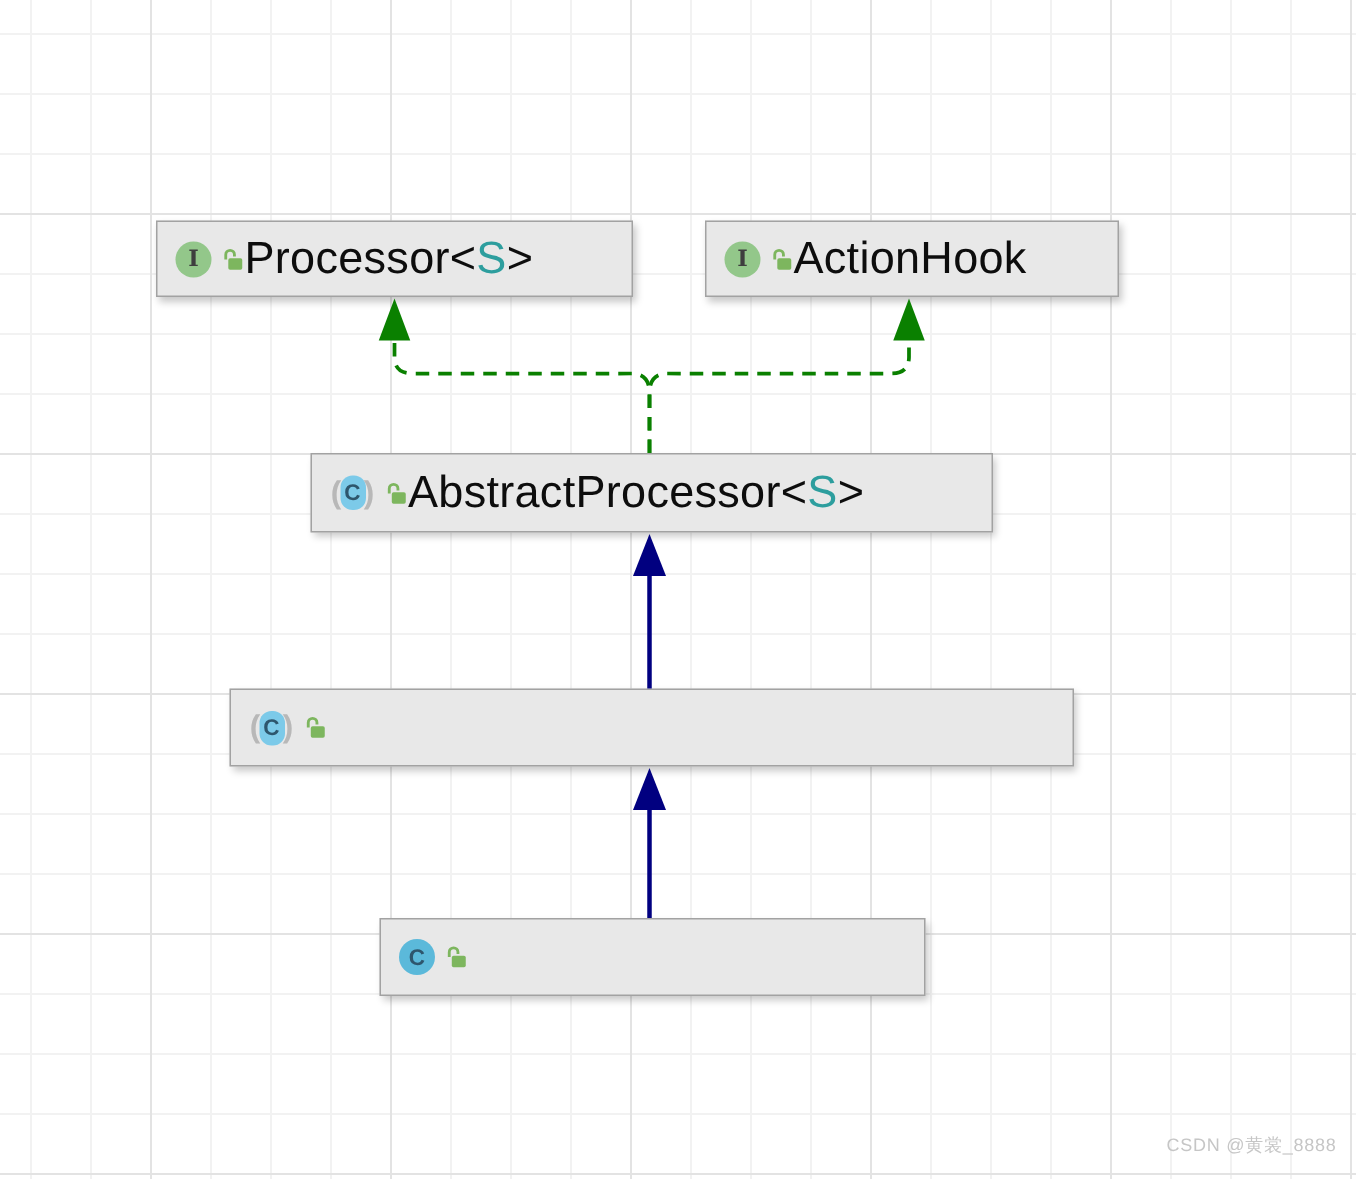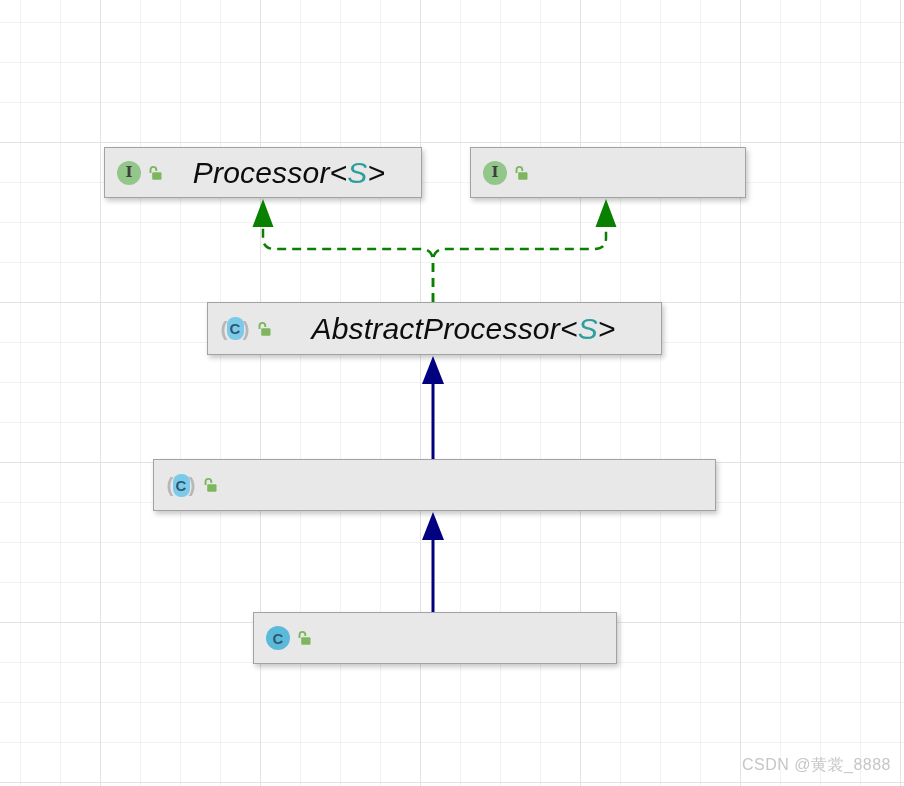--- a/index.html
+++ b/index.html
@@ -23,21 +23,21 @@
     display:flex; align-items:center;
     background:#e8e8e8;
     border:1.5px solid #a2a2a2;
     box-shadow:2px 3px 5px rgba(0,0,0,0.22);
     padding-left:12px; padding-right:6px;
     font-size:30px; color:#0d0d0d;
     white-space:nowrap;
     cursor:default;
     user-select:none;
   }
-  .node .label { flex:1; text-align:center; letter-spacing:0.2px;font-style:italic; }
+  .node .label { flex:1; letter-spacing:0.2px; }
   .gen { color:#2d9e9e; }
   .icon {
     width:24px; height:24px; flex:0 0 24px;
     display:flex; align-items:center; justify-content:center;
     border-radius:50%;
     font-style:normal;
   }
   .icon i, .icon b { font-style:normal; }
   .icon.iface { background:#93c78a; }
   .icon.iface i {
@@ -62,21 +62,21 @@
     width:17px; height:23px; border-radius:8px;
     background:#7ccae9; margin:0 -1px;
   }
   .lock { margin-left:6px; flex:0 0 16px; height:16px; display:flex; }
   .edges {
     position:absolute; left:0; top:0; width:904px; height:786px;
     pointer-events:none;
   }
   .watermark {
     position:absolute; right:13px; top:755px;
-    font-size:16px; color:#c6c6c6; letter-spacing:0.5px;
+    font-size:12px; color:#c6c6c6; letter-spacing:0.5px;
   }
 </style>
 </head>
 <body>
 
 <div class="stage">
 
   <div class="node" style="left:104px; top:147px; width:318px; height:51px;">
     <span class="icon iface">
         <i>I</i>
@@ -93,20 +93,21 @@
   <div class="node" style="left:470px; top:147px; width:276px; height:51px;">
     <span class="icon iface">
         <i>I</i>
       </span>
     <span class="lock">
       <svg width="16" height="16" viewBox="0 0 16 16">
         <path d="M3.5 8 V4.8 A2.9 2.9 0 0 1 9.3 4.8 V6" fill="none" stroke="#7db65e" stroke-width="1.9"></path>
         <rect x="5.2" y="7.2" width="9.3" height="7.6" rx="1.2" fill="#7db65e"></rect>
       </svg>
     </span>
+    <span class="label"><span>ActionHook</span><span class="gen"></span><span></span></span>
   </div>
 
   <div class="node" style="left:207px; top:302px; width:455px; height:53px;">
     <span class="icon abs">
         <b class="paren">(</b>
         <i class="abs-pill">C</i>
         <b class="paren">)</b>
       </span>
     <span class="lock">
       <svg width="16" height="16" viewBox="0 0 16 16">

